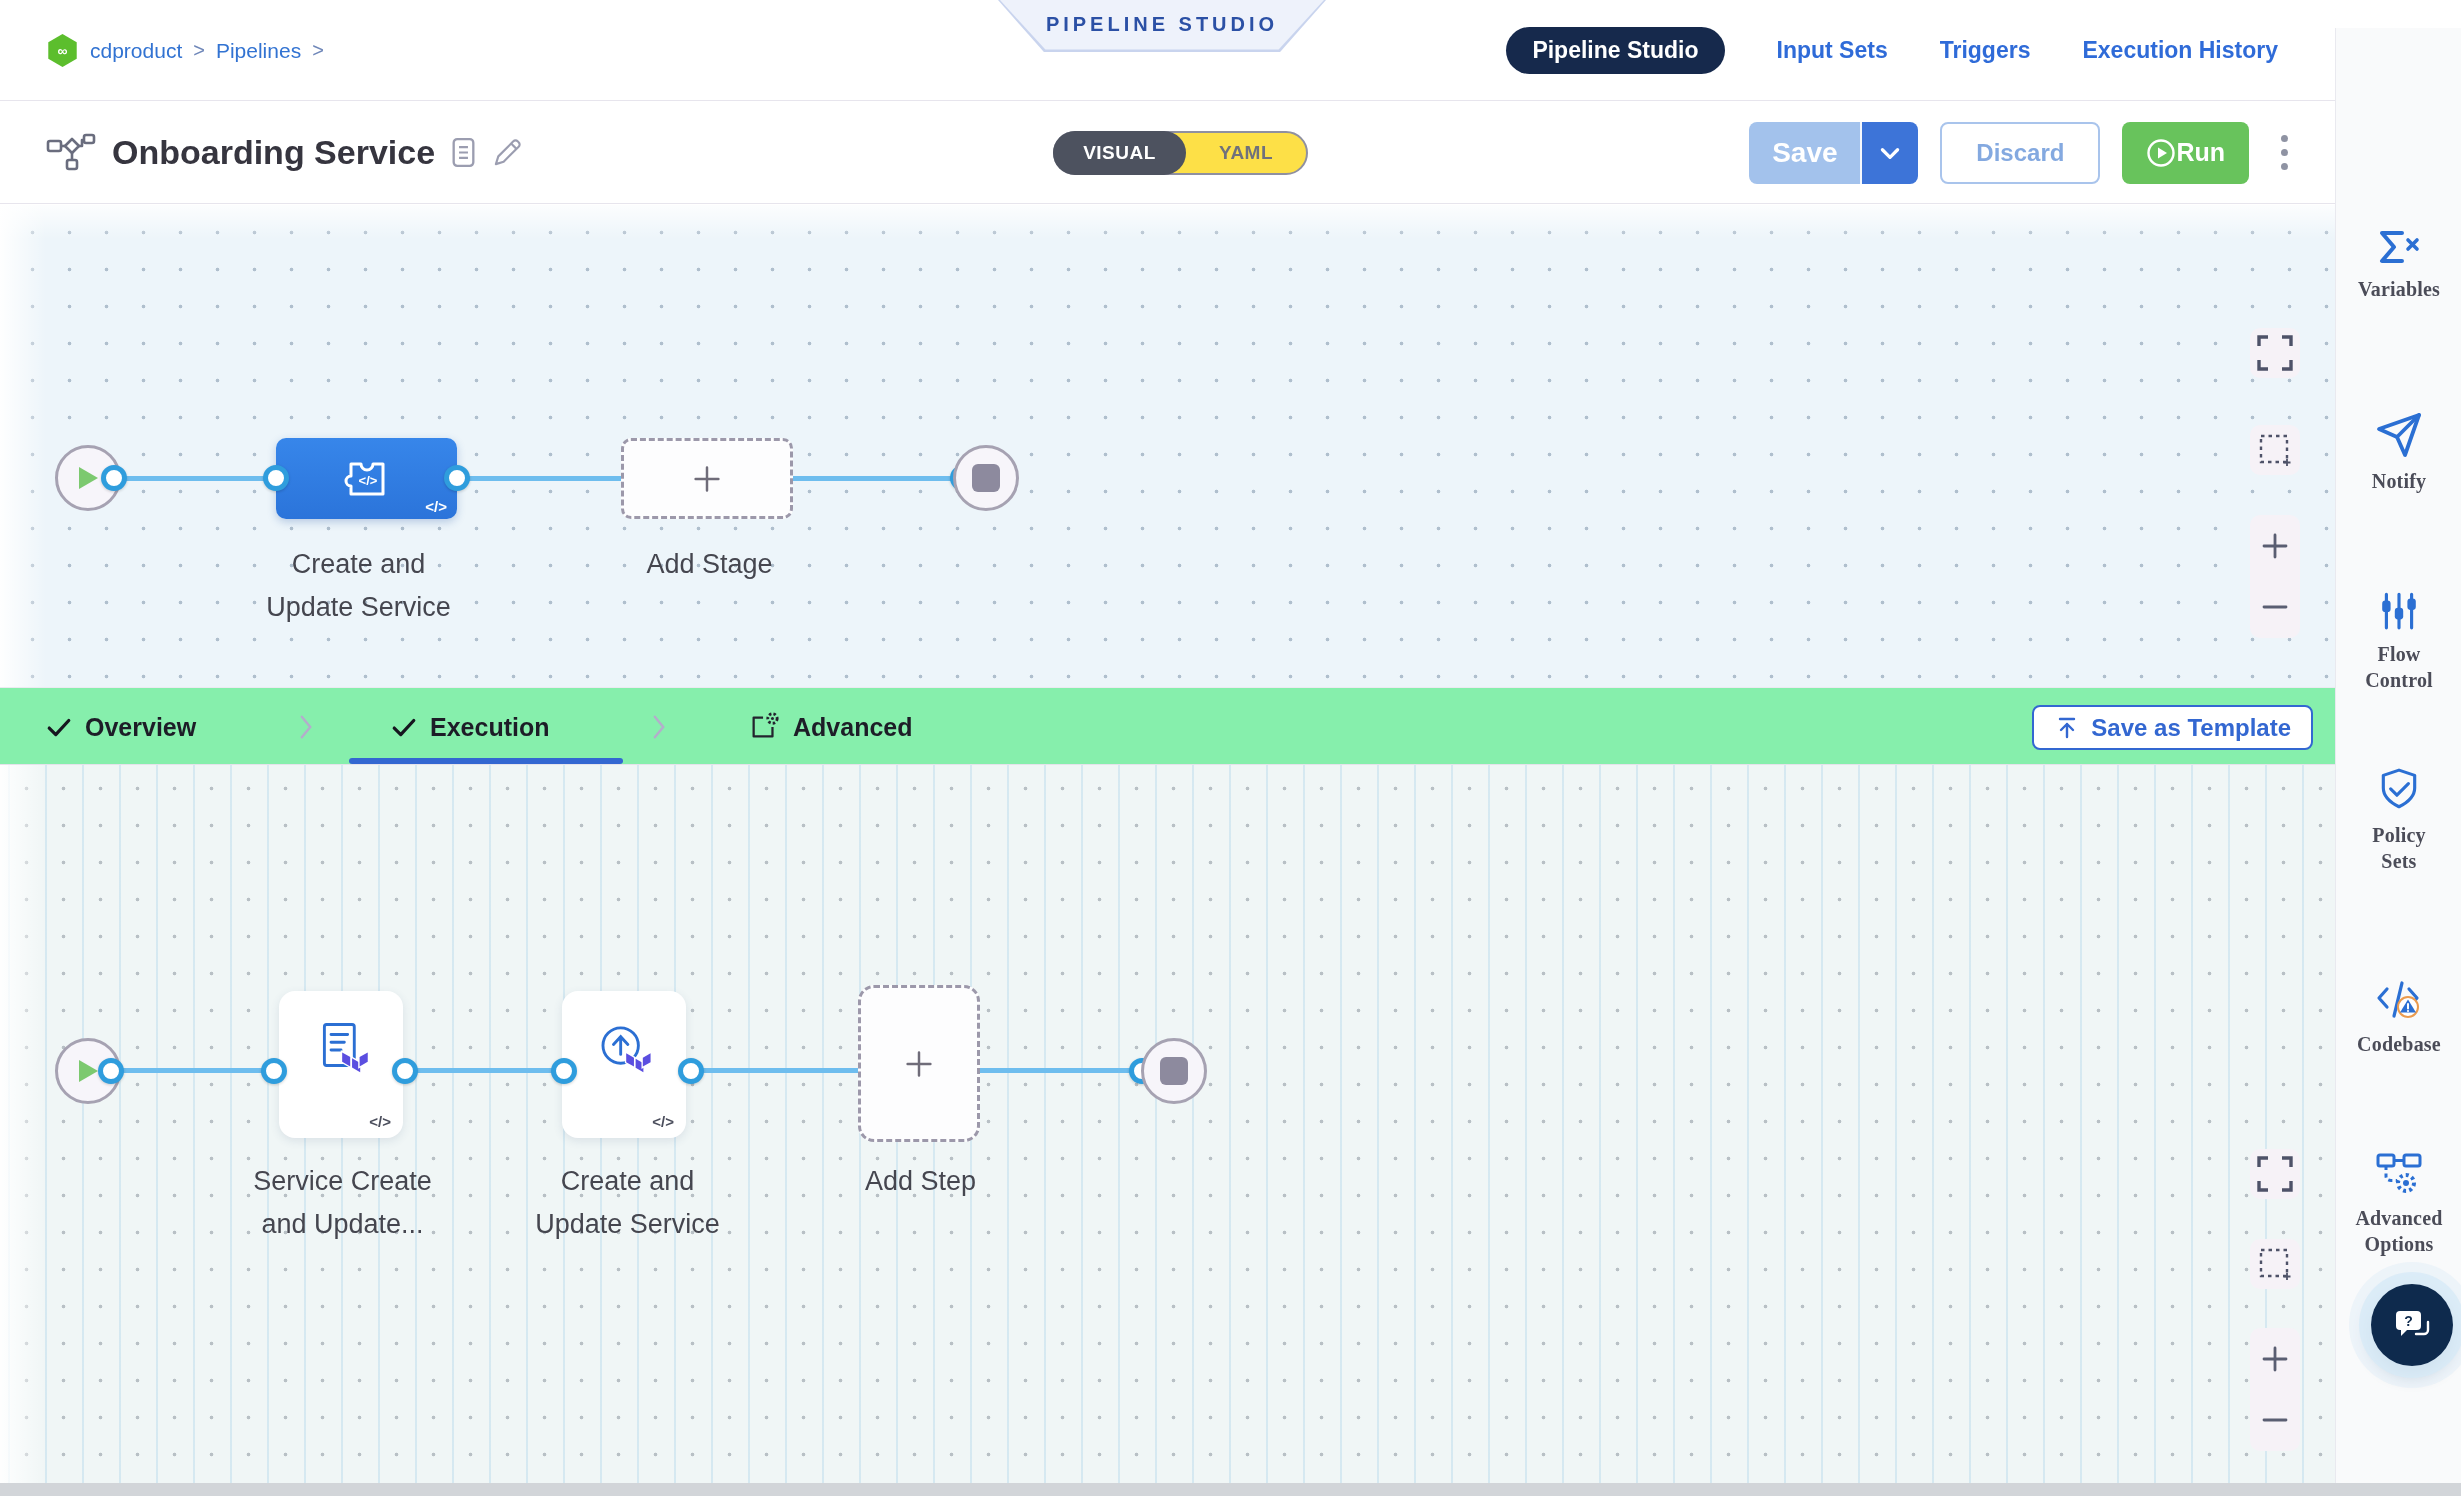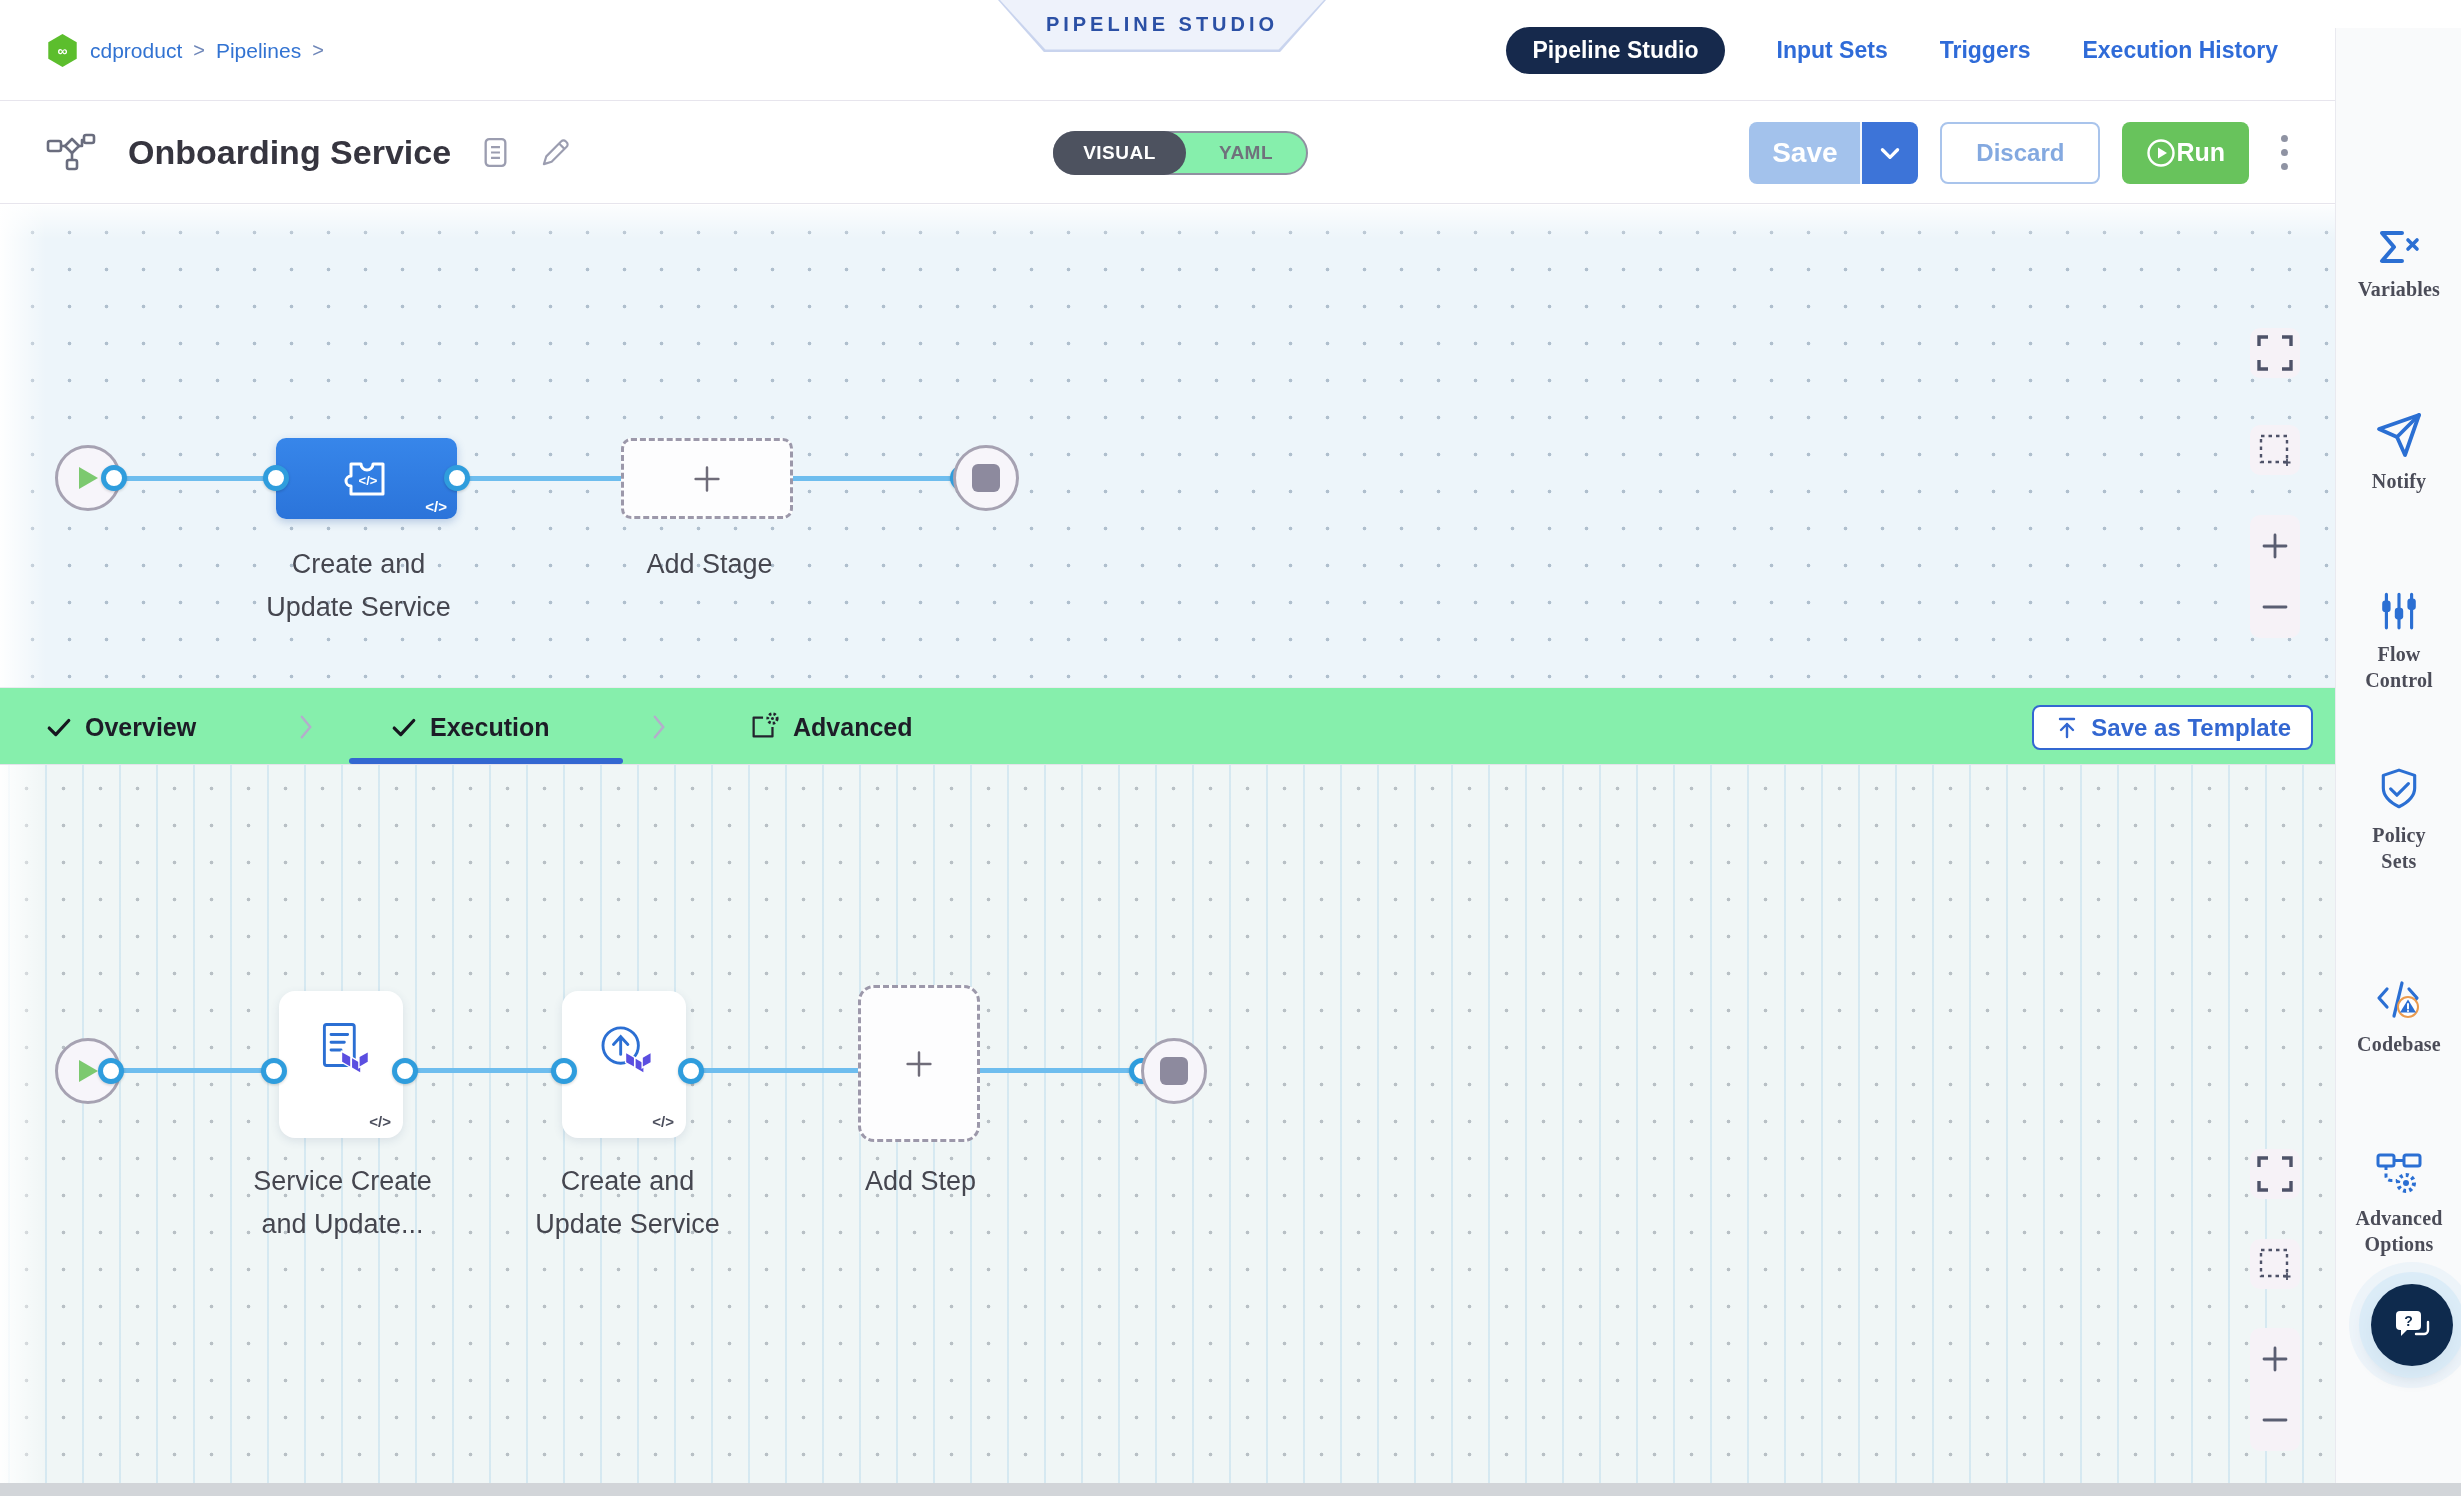--- a/index.html
+++ b/index.html
@@ -25,24 +25,24 @@
     align-items:center; gap:52px; }
   .top-tab { font-size:23px; font-weight:600; color:#2f6bd8; text-decoration:none;
     cursor:pointer; white-space:nowrap; }
   .top-tab.active { background:#16294c; color:#fff; border-radius:24px;
     padding:10px 26px; }
 
   
   .toolbar { position:absolute; left:0; top:101px; width:2335px; height:103px;
     background:#fff; border-bottom:1px solid #e7e5ed; z-index:6; }
   .toolbar-left { position:absolute; left:46px; top:0; height:103px; display:flex;
-    align-items:center; gap:32px; }
+    align-items:center; gap:16px; }
   .pipeline-title { font-size:34px; font-weight:bold; color:#36353f; }
   .view-toggle { position:absolute; left:1053px; top:30px; width:255px; height:44px;
-    border:2px solid #8f90a0; border-radius:24px; background:#86efac; display:flex;
+    border:2px solid #8f90a0; border-radius:24px; background:#fde047; display:flex;
     align-items:center; }
   .seg { flex:1; text-align:center; font-size:19px; font-weight:bold;
     letter-spacing:0.5px; cursor:pointer; }
   .seg.visual { background:#4d525f; color:#fff; border-radius:22px; height:44px;
     line-height:44px; margin:-2px 0 -2px -2px; flex:0 0 133px; }
   .seg.yaml { color:#70717c; }
   .toolbar-right { position:absolute; right:37px; top:0; height:103px; display:flex;
     align-items:center; gap:22px; }
   .save-split { display:flex; height:62px; border-radius:8px; overflow:hidden;
     cursor:pointer; }

